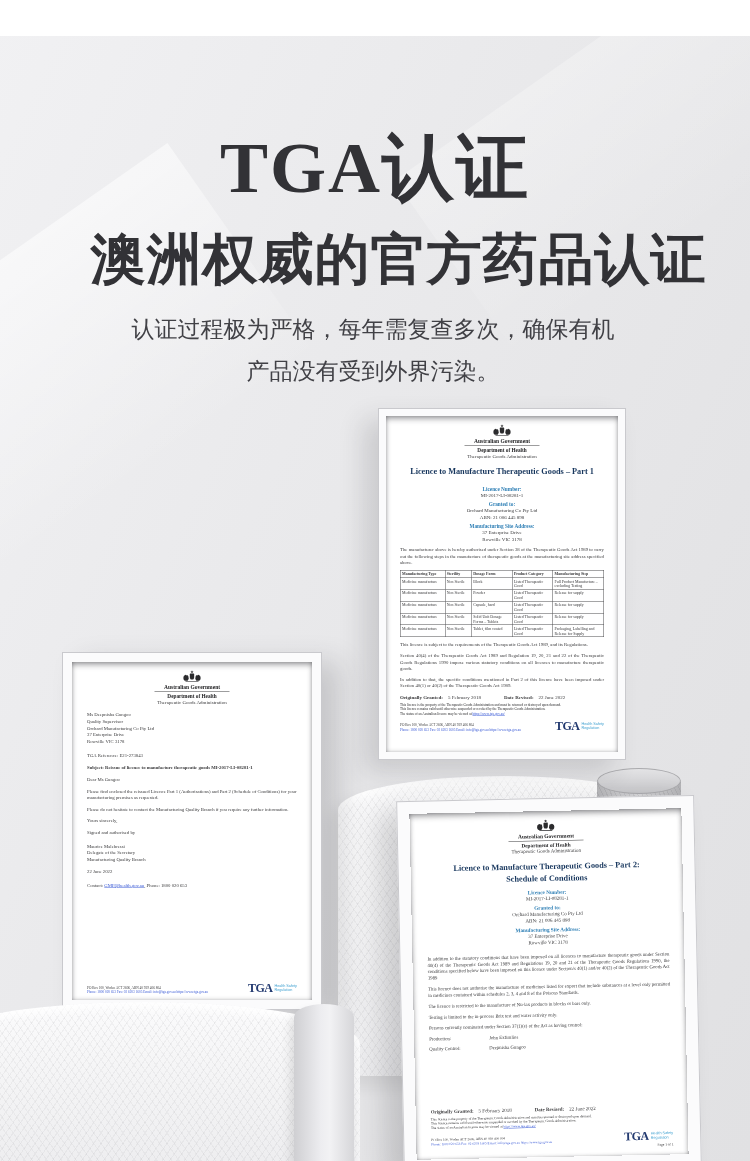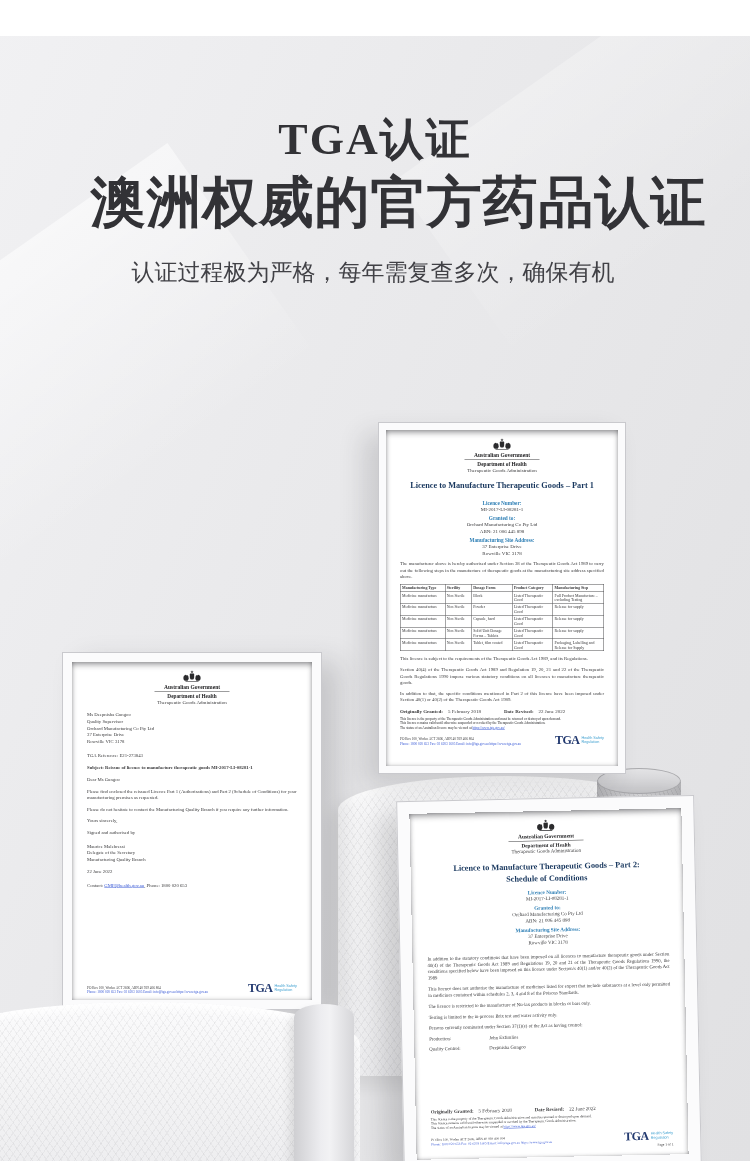--- a/index.html
+++ b/index.html
@@ -6,21 +6,21 @@
   body{width:750px;height:1161px;overflow:hidden;background:#e9e9eb;font-family:"Liberation Sans","DejaVu Sans",sans-serif;}
   .canvas{position:relative;width:750px;height:1161px;overflow:hidden;
     background:linear-gradient(115deg,#f1f1f3 0%,#eaeaec 38%,#e4e4e6 75%,#e1e1e3 100%);}
   .top-strip{position:absolute;left:0;top:0;width:750px;height:36px;background:#ffffff;}
   .bg-streak{position:absolute;background:linear-gradient(180deg,rgba(255,255,255,.55),rgba(255,255,255,0));transform:rotate(-35deg);}
   .streak-a{left:-140px;top:240px;width:420px;height:260px;}
   .streak-b{left:420px;top:40px;width:420px;height:220px;opacity:.5;}
 
   
   .headline{position:absolute;left:0;top:112px;width:750px;text-align:center;color:#323236;}
-  .headline .t1{font-family:"Liberation Serif","DejaVu Serif",serif;font-size:44px;font-weight:700;line-height:1.1;letter-spacing:2px;margin:4px;}
+  .headline .t1{font-family:"Liberation Serif","DejaVu Serif",serif;font-size:72px;font-weight:700;line-height:1.1;letter-spacing:2px;margin:17px;}
   .headline .t2{font-size:55px;font-weight:700;line-height:1.25;margin:0;letter-spacing:1px;padding-left:47px;}
   .headline .sub{font-size:23px;font-weight:500;color:#414146;line-height:1.85;margin:14px 4px 0 0;}
 
   
   .crosshatch{background:
       repeating-linear-gradient(55deg,rgba(120,120,125,.07) 0 1px,transparent 1px 6px),
       repeating-linear-gradient(-55deg,rgba(120,120,125,.08) 0 1px,transparent 1px 6px),
       linear-gradient(180deg,#fbfbfc 0%,#f5f5f6 40%,#ededef 100%);}
   .cyl-center{position:absolute;left:338px;top:776px;width:332px;height:300px;
       border-radius:166px 166px 0 0/34px 34px 0 0;box-shadow:inset 0 6px 8px rgba(255,255,255,.9), -8px 10px 18px rgba(0,0,0,.08);}
@@ -33,21 +33,21 @@
   .disc{position:absolute;left:597px;top:768px;width:84px;height:48px;}
   .disc .disc-top{position:absolute;left:0;top:0;width:84px;height:26px;border-radius:50%;
       background:linear-gradient(180deg,#e3e3e5,#c7c7ca);border:1px solid #ababae;box-sizing:border-box;}
   .disc .disc-body{position:absolute;left:0;top:14px;width:84px;height:30px;border-radius:0 0 42px 42px/0 0 12px 12px;
       background:repeating-linear-gradient(65deg,rgba(90,90,95,.12) 0 1px,transparent 1px 4px),linear-gradient(90deg,#b6b6b9,#d9d9db 50%,#b2b2b5);}
 
   
   .cert-frame{position:absolute;background:#fbfbfc;border:1px solid #c9c9cd;box-sizing:border-box;}
   .cert-page{position:absolute;background:#ffffff;overflow:hidden;
       box-shadow:inset 0 5px 6px -3px rgba(40,40,45,.55),inset 0 -3px 4px -3px rgba(40,40,45,.3),inset 4px 0 5px -4px rgba(40,40,45,.35),inset -4px 0 5px -4px rgba(40,40,45,.35);}
-  .cert1{left:378px;top:422px;width:248px;height:352px;box-shadow:-14px 12px 24px rgba(50,50,55,.16);}
+  .cert1{left:378px;top:408px;width:248px;height:352px;box-shadow:-14px 12px 24px rgba(50,50,55,.16);}
   .cert1 .cert-page{inset:7px;}
   .letter{left:62px;top:652px;width:260px;height:358px;box-shadow:18px 10px 26px rgba(50,50,55,.18);}
   .letter .cert-page{inset:9px;}
   .cert3{left:400px;top:798px;width:298px;height:372px;transform:rotate(-1.2deg);box-shadow:-18px 10px 28px rgba(50,50,55,.2);}
   .cert3 .cert-page{inset:12px;}
 
   
   .doc{width:200%;transform:scale(.5);transform-origin:0 0;font-family:"Liberation Serif","DejaVu Serif",serif;color:#3a3a3c;box-sizing:border-box;display:flex;flex-direction:column;}
   .cert1 .doc{height:676px;padding:16px 28px;}
   .letter .doc{height:680px;padding:16px 30px;}
@@ -105,21 +105,21 @@
 
 <div class="canvas">
   <div class="bg-streak streak-a"></div>
   <div class="bg-streak streak-b"></div>
   <div class="top-strip"></div>
 
   <header class="headline">
     <h1 class="t1">TGA认证</h1>
     <h1 class="t2">澳洲权威的官方药品认证</h1>
     <p class="sub"><span>认证过程极为严格，每年需复查多次，确保有机</span><br>
-    </p>
+    <span>产品没有受到外界污染。</span></p>
   </header>
 
   <div class="cyl-center crosshatch"></div>
   <div class="disc">
     <div class="disc-body"></div>
     <div class="disc-top"></div>
   </div>
 
   <div class="cert-frame cert1">
     <div class="cert-page">

